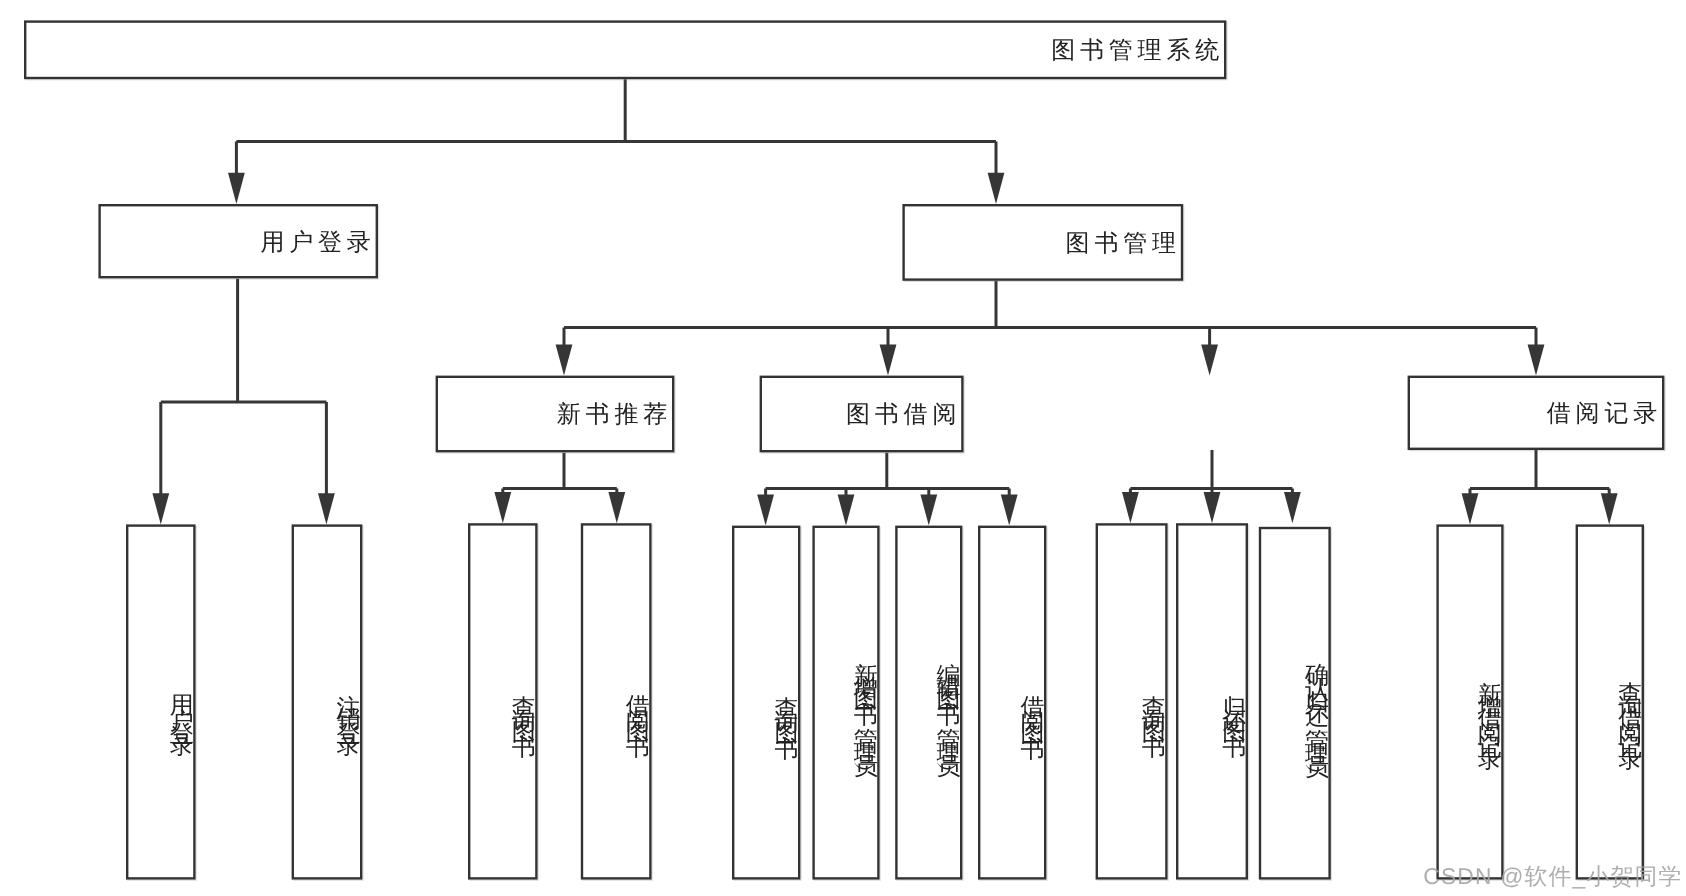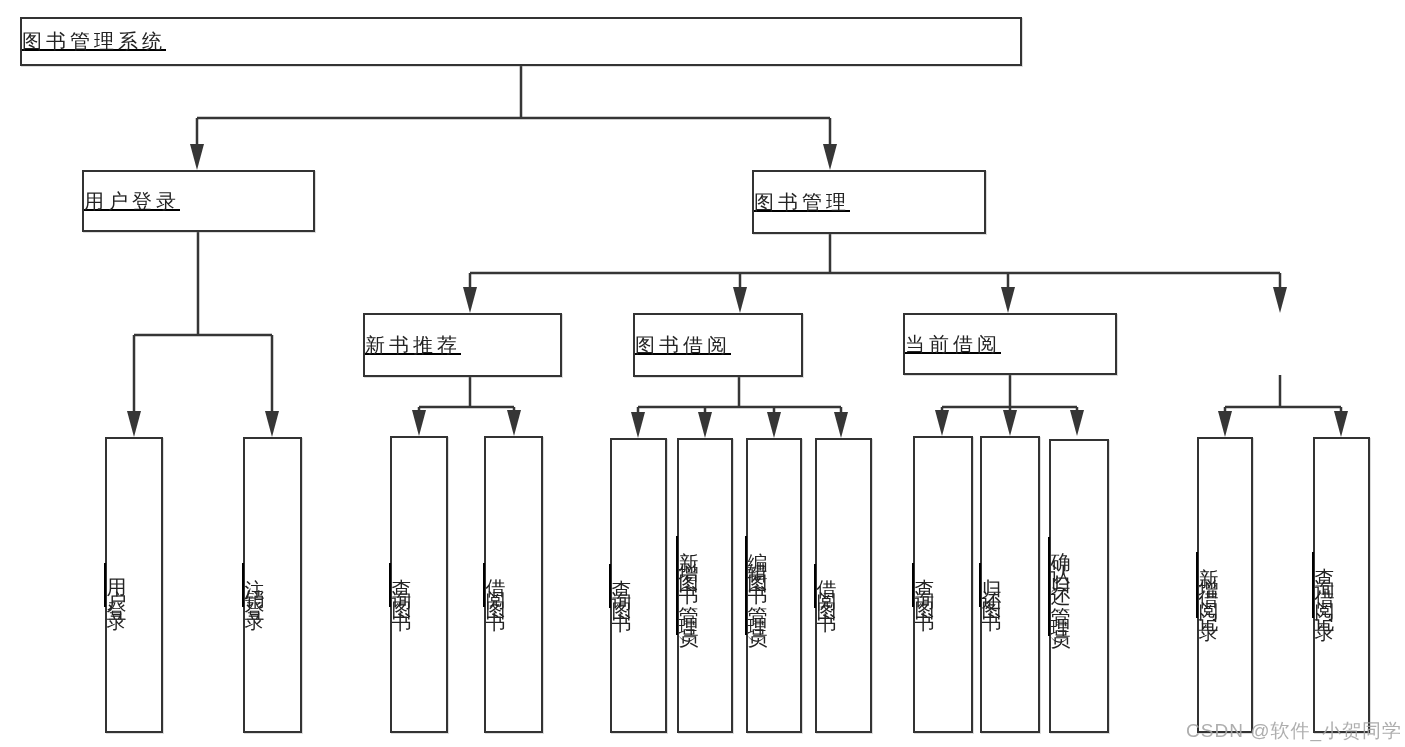--- a/index.html
+++ b/index.html
@@ -17,24 +17,23 @@
     width: 1405px; height: 747px;
     z-index: 1;
   }
   .node {
     position: absolute;
     box-sizing: border-box;
     background: #ffffff;
     border: 2.5px solid #333333;
     display: flex;
     align-items: center;
-    justify-content: flex-start;
+    justify-content: flex-end;
     z-index: 2;
     box-shadow: 1px 1px 0 rgba(120,120,120,0.25);
-    text-decoration: underline;
   }
   .htext {
     font-size: 20px;
     letter-spacing: 4px;
     color: #232323;
     white-space: nowrap;
   }
   .vtext {
     writing-mode: vertical-rl;
     text-orientation: mixed;
@@ -110,22 +109,22 @@
   <div class="node" style="left:752px;top:170px;width:234px;height:64px">
     <span class="htext">图书管理</span>
   </div>
 
   <div class="node" style="left:363px;top:313px;width:199px;height:64px">
     <span class="htext">新书推荐</span>
   </div>
   <div class="node" style="left:633px;top:313px;width:170px;height:64px">
     <span class="htext">图书借阅</span>
   </div>
-  <div class="node" style="left:903px;top:313px;width:214px;height:62px">
-    <span class="htext">当前借阅</span>
+  <div class="node" style="left:1173px;top:313px;width:214px;height:62px">
+    <span class="htext">借阅记录</span>
   </div>
 
   <div class="node" style="left:105px;top:437px;width:58px;height:296px">
     <span class="vtext">用户登录</span>
   </div>
   <div class="node" style="left:243px;top:437px;width:59px;height:296px">
     <span class="vtext">注销登录</span>
   </div>
   <div class="node" style="left:390px;top:436px;width:58px;height:297px">
     <span class="vtext">查询图书</span>

